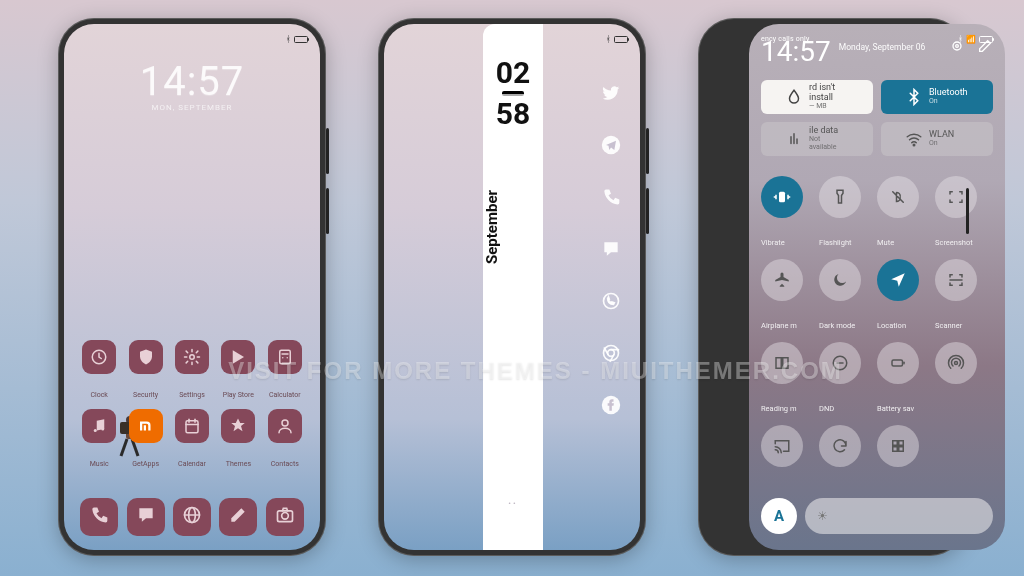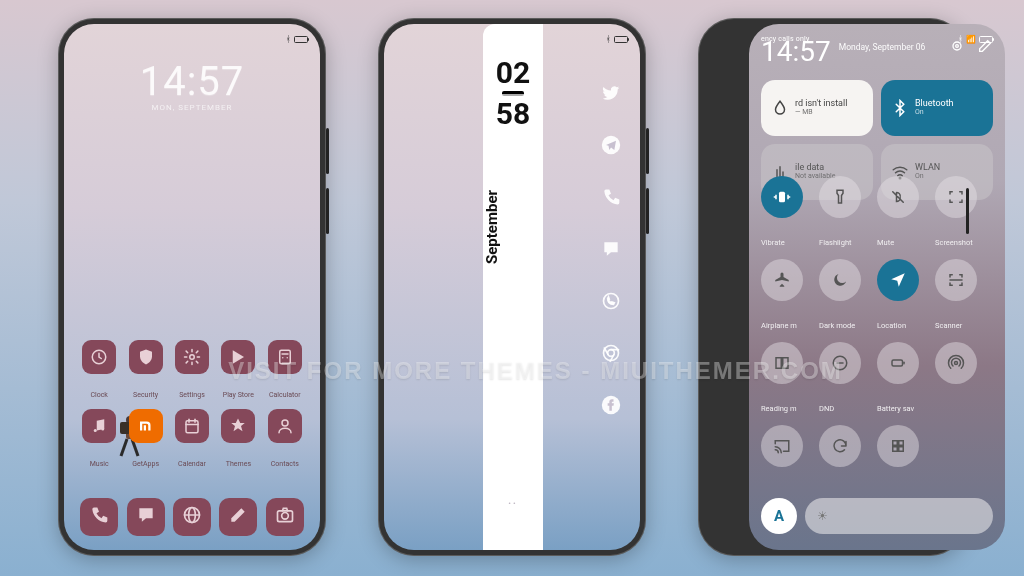--- a/index.html
+++ b/index.html
@@ -215,23 +215,23 @@
 .p3-head .pdate { font-size: 8.5px; margin-top:4px; opacity:.95;}
 .p3-head .sp{flex:1;}
 .p3-head .hic{ width:16px;height:16px; color:#fff; cursor:pointer;}
 .p3-head .hic+.hic{margin-left:4px;}
 
 .p3-toggles1 {
   position:absolute; top:56px; left:12px; right:12px;
   display:grid; grid-template-columns: 1fr 1fr; gap:8px;
 }
 .tg {
-  height: 56px;
-  border-radius: 14px;
-  padding: 6px 10px;
+  height: 34px;
+  border-radius: 6px;
+  padding: 6px 24px;
   display:flex; align-items:center; gap:6px;
   font-size: 9px;
   cursor:pointer;
 }
 .tg.white{ background:#f6f4f2; color:#444; }
 .tg.blue { background:#1a7396; color:#fff; }
 .tg.grey { background: rgba(200,196,200,0.55); color:#555; }
 .tg .tic{ width:18px;height:18px; border-radius:50%; display:flex;align-items:center;justify-content:center; flex-shrink:0;}
 .tg .ttxt .t1{font-size:9px;line-height:1.1;}
 .tg .ttxt .t2{font-size:7px;opacity:.75;line-height:1.1;}

